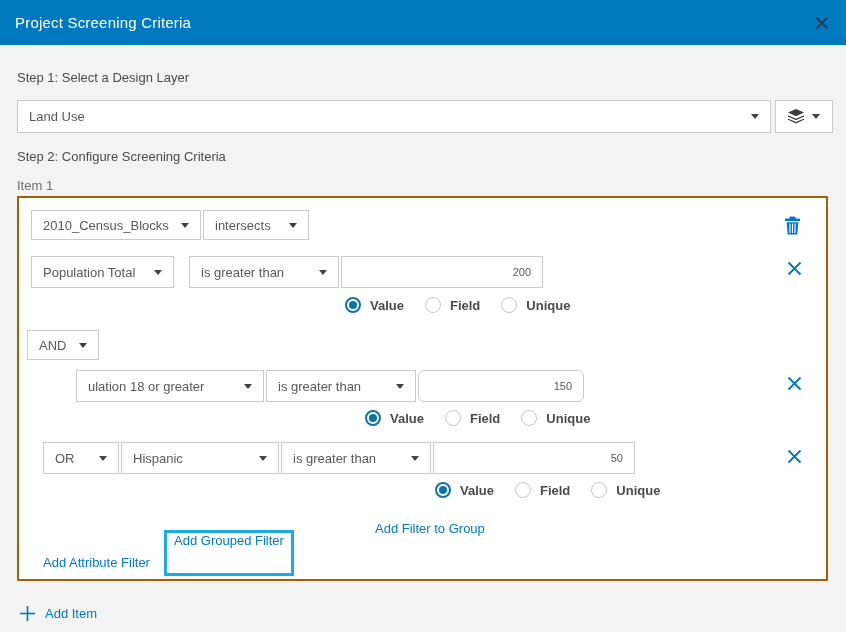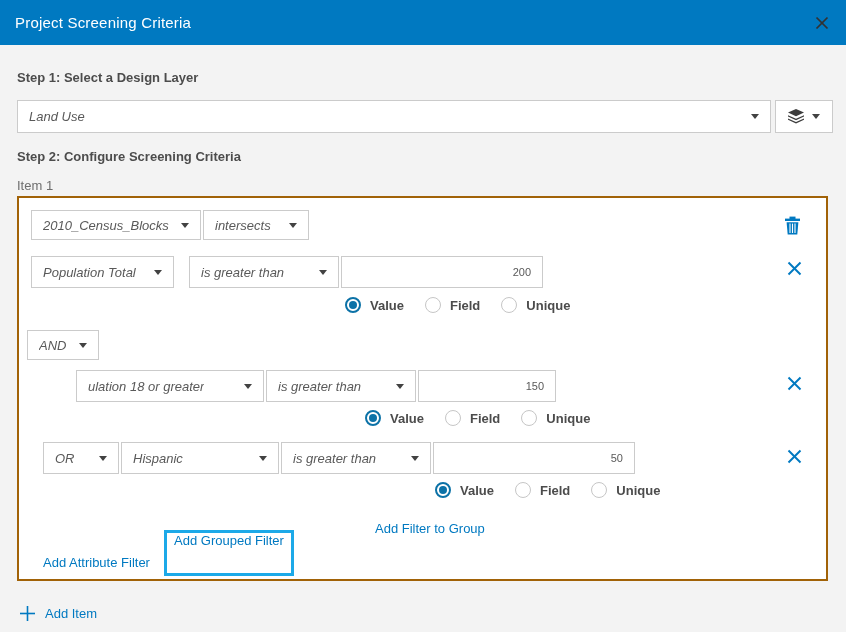--- a/index.html
+++ b/index.html
@@ -6,27 +6,27 @@
   html,body { background:#e9e9e9; }
   body { font-family:"Liberation Sans", sans-serif; }
   .page { position:relative; width:846px; height:632px; background:#f3f3f3; overflow:hidden; }
 
   
   .hdr { position:absolute; left:0; top:0; width:846px; height:45px; background:#0079c1;
          display:flex; align-items:center; justify-content:space-between; padding:0 15px; }
   .hdr-title { color:#ffffff; font-size:15px; letter-spacing:.2px; }
   .hdr-close { width:18px; height:18px; cursor:pointer; display:flex; align-items:center; justify-content:center; }
 
-  .heading { position:absolute; font-size:13px; font-weight:bold; color:#4c4c4c; }
+  .heading { position:absolute; font-size:13px; font-weight:normal; color:#4c4c4c; }
   .sublabel { position:absolute; font-size:13px; color:#6e6e6e; }
 
   
   .sel, .inp { background:#ffffff; border:1px solid #cbcbcb; display:flex; align-items:center;
                font-size:13px; color:#595959; }
-  .sel { justify-content:space-between; padding:0 11px; cursor:pointer;font-style:italic; }
+  .sel { justify-content:space-between; padding:0 11px; cursor:pointer; }
   .sel .txt { white-space:nowrap; overflow:hidden; }
   .caret { width:0; height:0; border-left:4.5px solid transparent; border-right:4.5px solid transparent;
            border-top:5.5px solid #424242; margin-left:8px; flex:0 0 auto; }
   .inp input { border:none; outline:none; width:100%; height:100%; font-size:11px; color:#595959;
                padding:0 11px; font-family:"Liberation Sans", sans-serif; background:transparent;text-align:right; }
 
   .abs { position:absolute; }
 
   
   .layerbtn { display:flex; align-items:center; justify-content:center; gap:8px; padding:0; }
@@ -152,21 +152,21 @@
     </div>
 
     <div class="sel abs" style="left:57px; top:172px; width:188px; height:32px;">
       <span class="txt">ulation 18 or greater</span>
       <span class="caret"></span>
     </div>
     <div class="sel abs" style="left:247px; top:172px; width:150px; height:32px;">
       <span class="txt">is greater than</span>
       <span class="caret"></span>
     </div>
-    <div class="inp abs" style="left:399px; top:172px; width:138px; height:32px;">
+    <div class="inp abs" style="left:399px; top:172px; width:166px; height:32px;border-radius:6px;">
       <input type="text" value="150" style="">
     </div>
     <button class="iconbtn" style="left:766px; top:176px; width:18px; height:18px;">
       <svg width="15" height="15" viewBox="0 0 15 15">
         <line x1="1.5" y1="1.5" x2="13.5" y2="13.5" stroke="#0079c1" stroke-width="1.9"></line>
         <line x1="13.5" y1="1.5" x2="1.5" y2="13.5" stroke="#0079c1" stroke-width="1.9"></line>
       </svg>
     </button>
 
     <div class="radio-row" style="left:346px; top:212px;">

